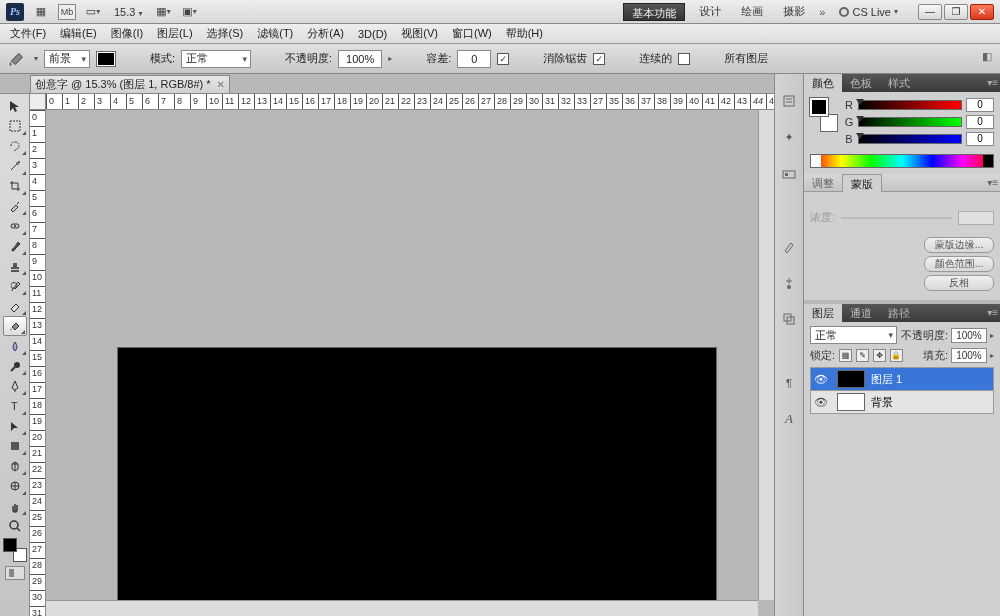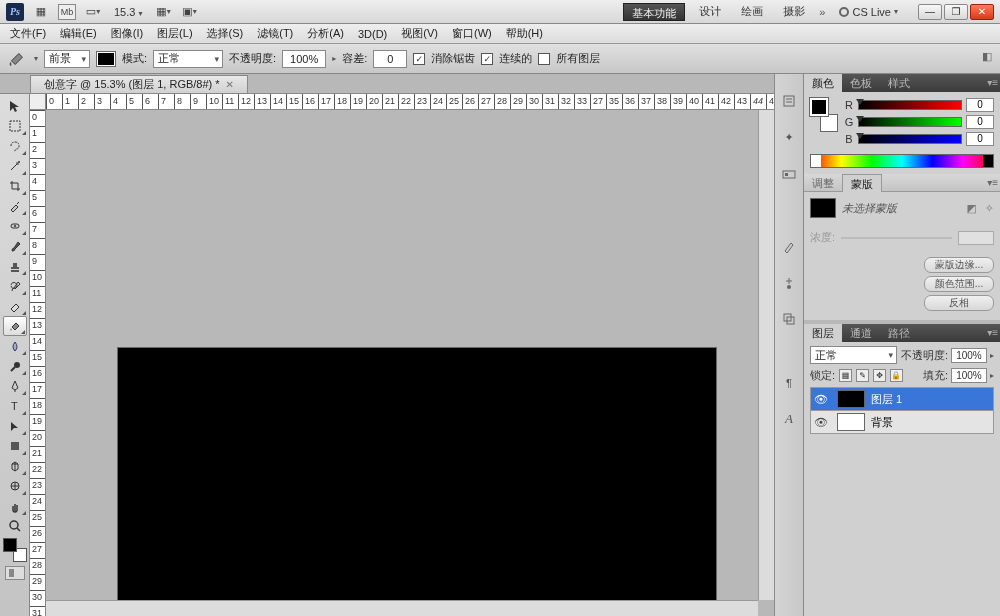--- a/index.html
+++ b/index.html
@@ -17,29 +17,29 @@
 .cs-live{padding:0 6px;color:#333;display:flex;align-items:center;gap:3px;}
 .cs-o{width:10px;height:10px;border:2px solid #666;border-radius:50%;}
 .win-btns{display:flex;gap:2px;margin-left:6px;}
 .wb{width:24px;height:16px;border:1px solid #888;background:linear-gradient(#f8f8f8,#d8d8d8);display:flex;align-items:center;justify-content:center;font-size:10px;color:#333;border-radius:2px;}
 .wb.close{background:linear-gradient(#ff7a5a,#d83a1a);color:#fff;border-color:#a02010;}
 .menubar{height:20px;background:linear-gradient(#eee,#dcdcdc);border-bottom:1px solid #999;display:flex;align-items:center;padding:0 4px;gap:2px;}
 .m-item{padding:2px 6px;color:#222;}
 .optbar{height:30px;background:linear-gradient(#e0e0e0,#c8c8c8);border-bottom:1px solid #888;display:flex;align-items:center;padding:0 6px;gap:6px;position:relative;}
 .optbar .bucket{width:22px;height:22px;position:relative;}
 .bucket svg{width:22px;height:22px;}
-.lab{color:#222;}
+.lab{color:#222;margin-left:28px;}
 .sw{width:20px;height:16px;border:1px solid #666;background:#000;box-shadow:inset 0 0 0 1px #fff;}
 .combo{height:18px;border:1px solid #888;background:#fff;display:flex;align-items:center;padding:0 16px 0 4px;position:relative;color:#222;min-width:50px;}
 .combo::after{content:"▾";position:absolute;right:3px;font-size:9px;color:#555;}
 .num{width:44px;height:18px;border:1px solid #888;background:#fff;text-align:center;line-height:16px;color:#222;}
 .chk{width:12px;height:12px;border:1px solid #555;background:#fff;display:inline-flex;align-items:center;justify-content:center;font-size:9px;color:#333;}
 .opt-tog{position:absolute;right:4px;top:6px;width:14px;height:18px;color:#666;}
 .doc-tabs{height:20px;background:#b8b8b8;border-bottom:1px solid #888;display:flex;align-items:flex-end;padding-left:30px;}
-.doc-tab{height:18px;background:linear-gradient(#e8e8e8,#d0d0d0);border:1px solid #888;border-bottom:none;padding:0 13px;line-height:17px;color:#222;display:flex;align-items:center;gap:6px;}
+.doc-tab{height:18px;background:linear-gradient(#e8e8e8,#d0d0d0);border:1px solid #888;border-bottom:none;padding:0 4px;line-height:17px;color:#222;display:flex;align-items:center;gap:6px;}
 .doc-tab .x{font-size:10px;color:#777;}
 .workzone{position:absolute;top:94px;left:0;right:226px;bottom:0;display:flex;}
 .toolbox{width:30px;background:linear-gradient(#dcdcdc,#c4c4c4);border-right:1px solid #888;display:flex;flex-direction:column;align-items:center;padding-top:2px;gap:0;}
 .tl{width:24px;height:20px;display:flex;align-items:center;justify-content:center;color:#333;position:relative;}
 .tl.sel{background:linear-gradient(#fff,#ddd);border:1px solid #888;border-radius:2px;}
 .tl .corner{position:absolute;right:1px;bottom:1px;width:0;height:0;border-right:4px solid #555;border-top:4px solid transparent;}
 .fgbg{width:24px;height:24px;position:relative;margin-top:2px;}
 .fgbg .bg{width:14px;height:14px;background:#fff;border:1px solid #555;position:absolute;right:0;bottom:0;}
 .fgbg .fg{width:14px;height:14px;background:#000;border:1px solid #555;position:absolute;left:0;top:0;}
 .qm{width:20px;height:14px;border:1px solid #888;background:#ddd;margin-top:4px;position:relative;}
@@ -653,28 +653,20 @@
       </div>
     </div>
     <div class="hue"></div>
 
     <div class="p-tabs light">
       <div class="p-tab">调整</div>
       <div class="p-tab act">蒙版</div>
       <span class="p-menu" style="color:#666">▾≡</span>
     </div>
     <div class="mask-body">
-      <div class="mask-row">
-        <div class="mask-th"></div>
-        <span class="mask-it">未选择蒙版</span>
-        <div class="mask-ic">
-            <span>◩</span>
-            <span>✧</span>
-          </div>
-      </div>
       <div class="prop">
           <span>浓度:</span>
           <div class="track"></div>
           <div class="box"></div>
         </div>
       <div style="padding-left:90px">
         <div class="btn-sm">蒙版边缘...</div>
         <div class="btn-sm">颜色范围...</div>
         <div class="btn-sm">反相</div>
       </div>

